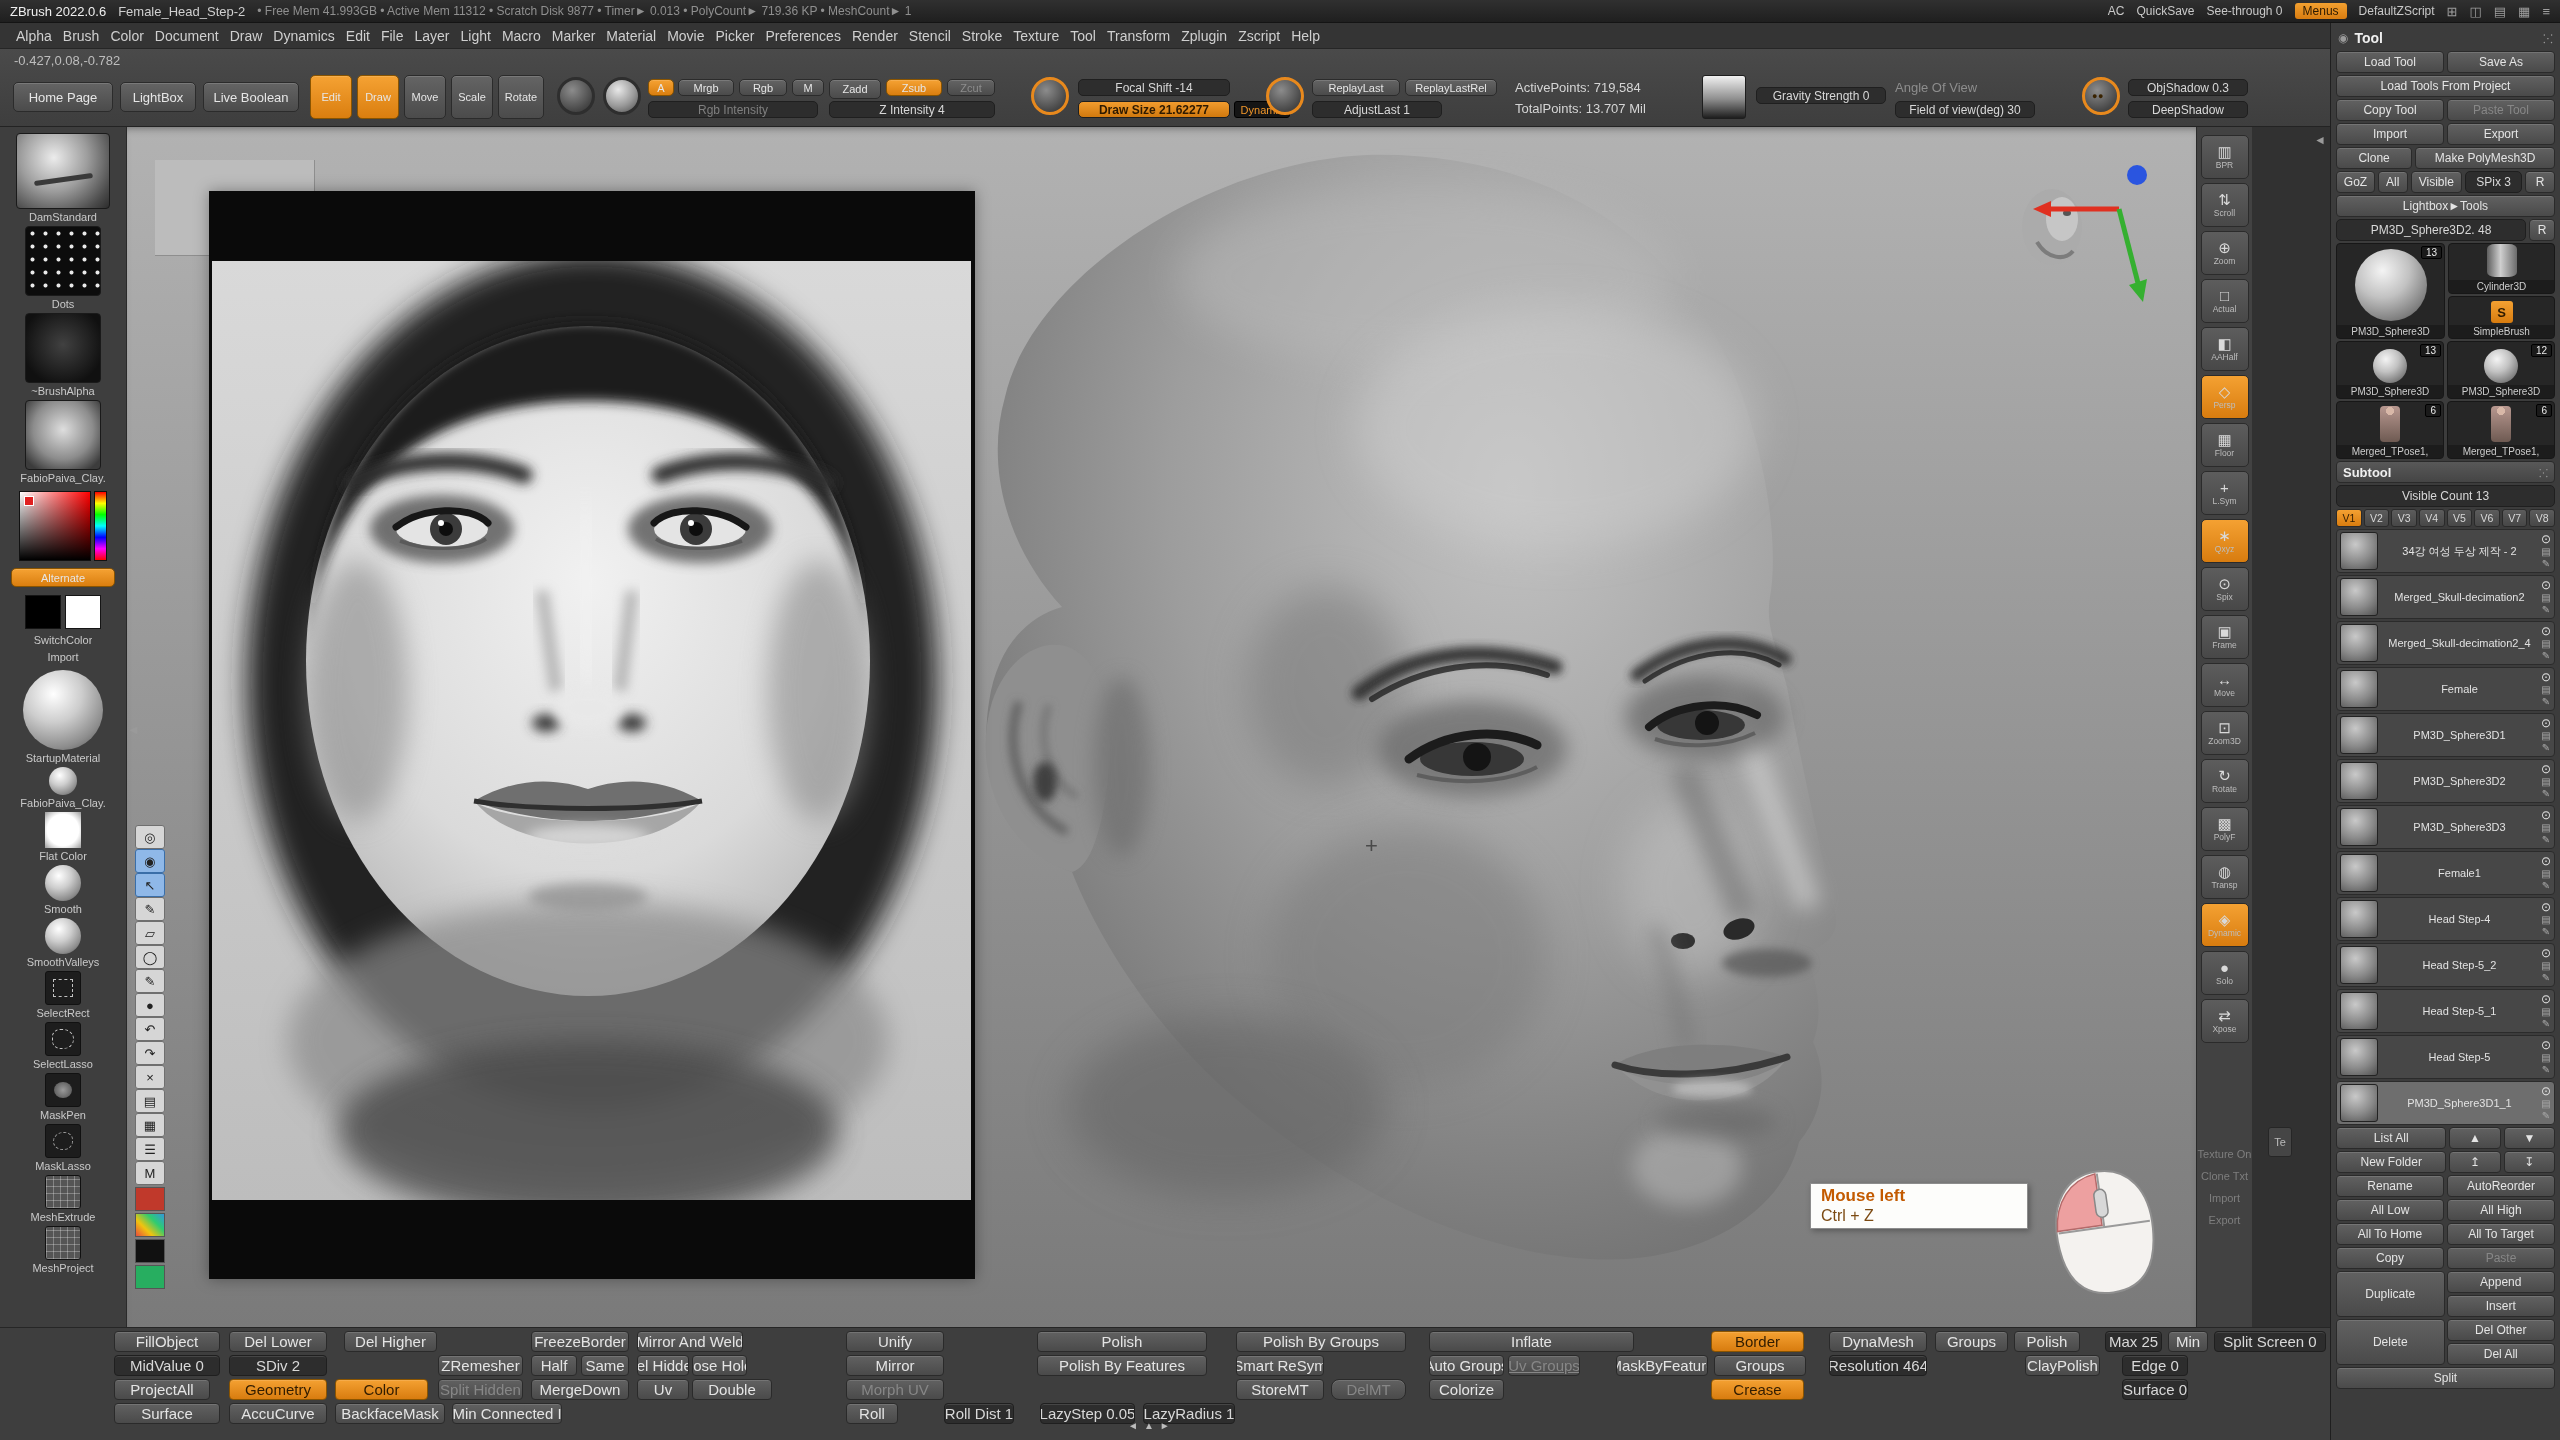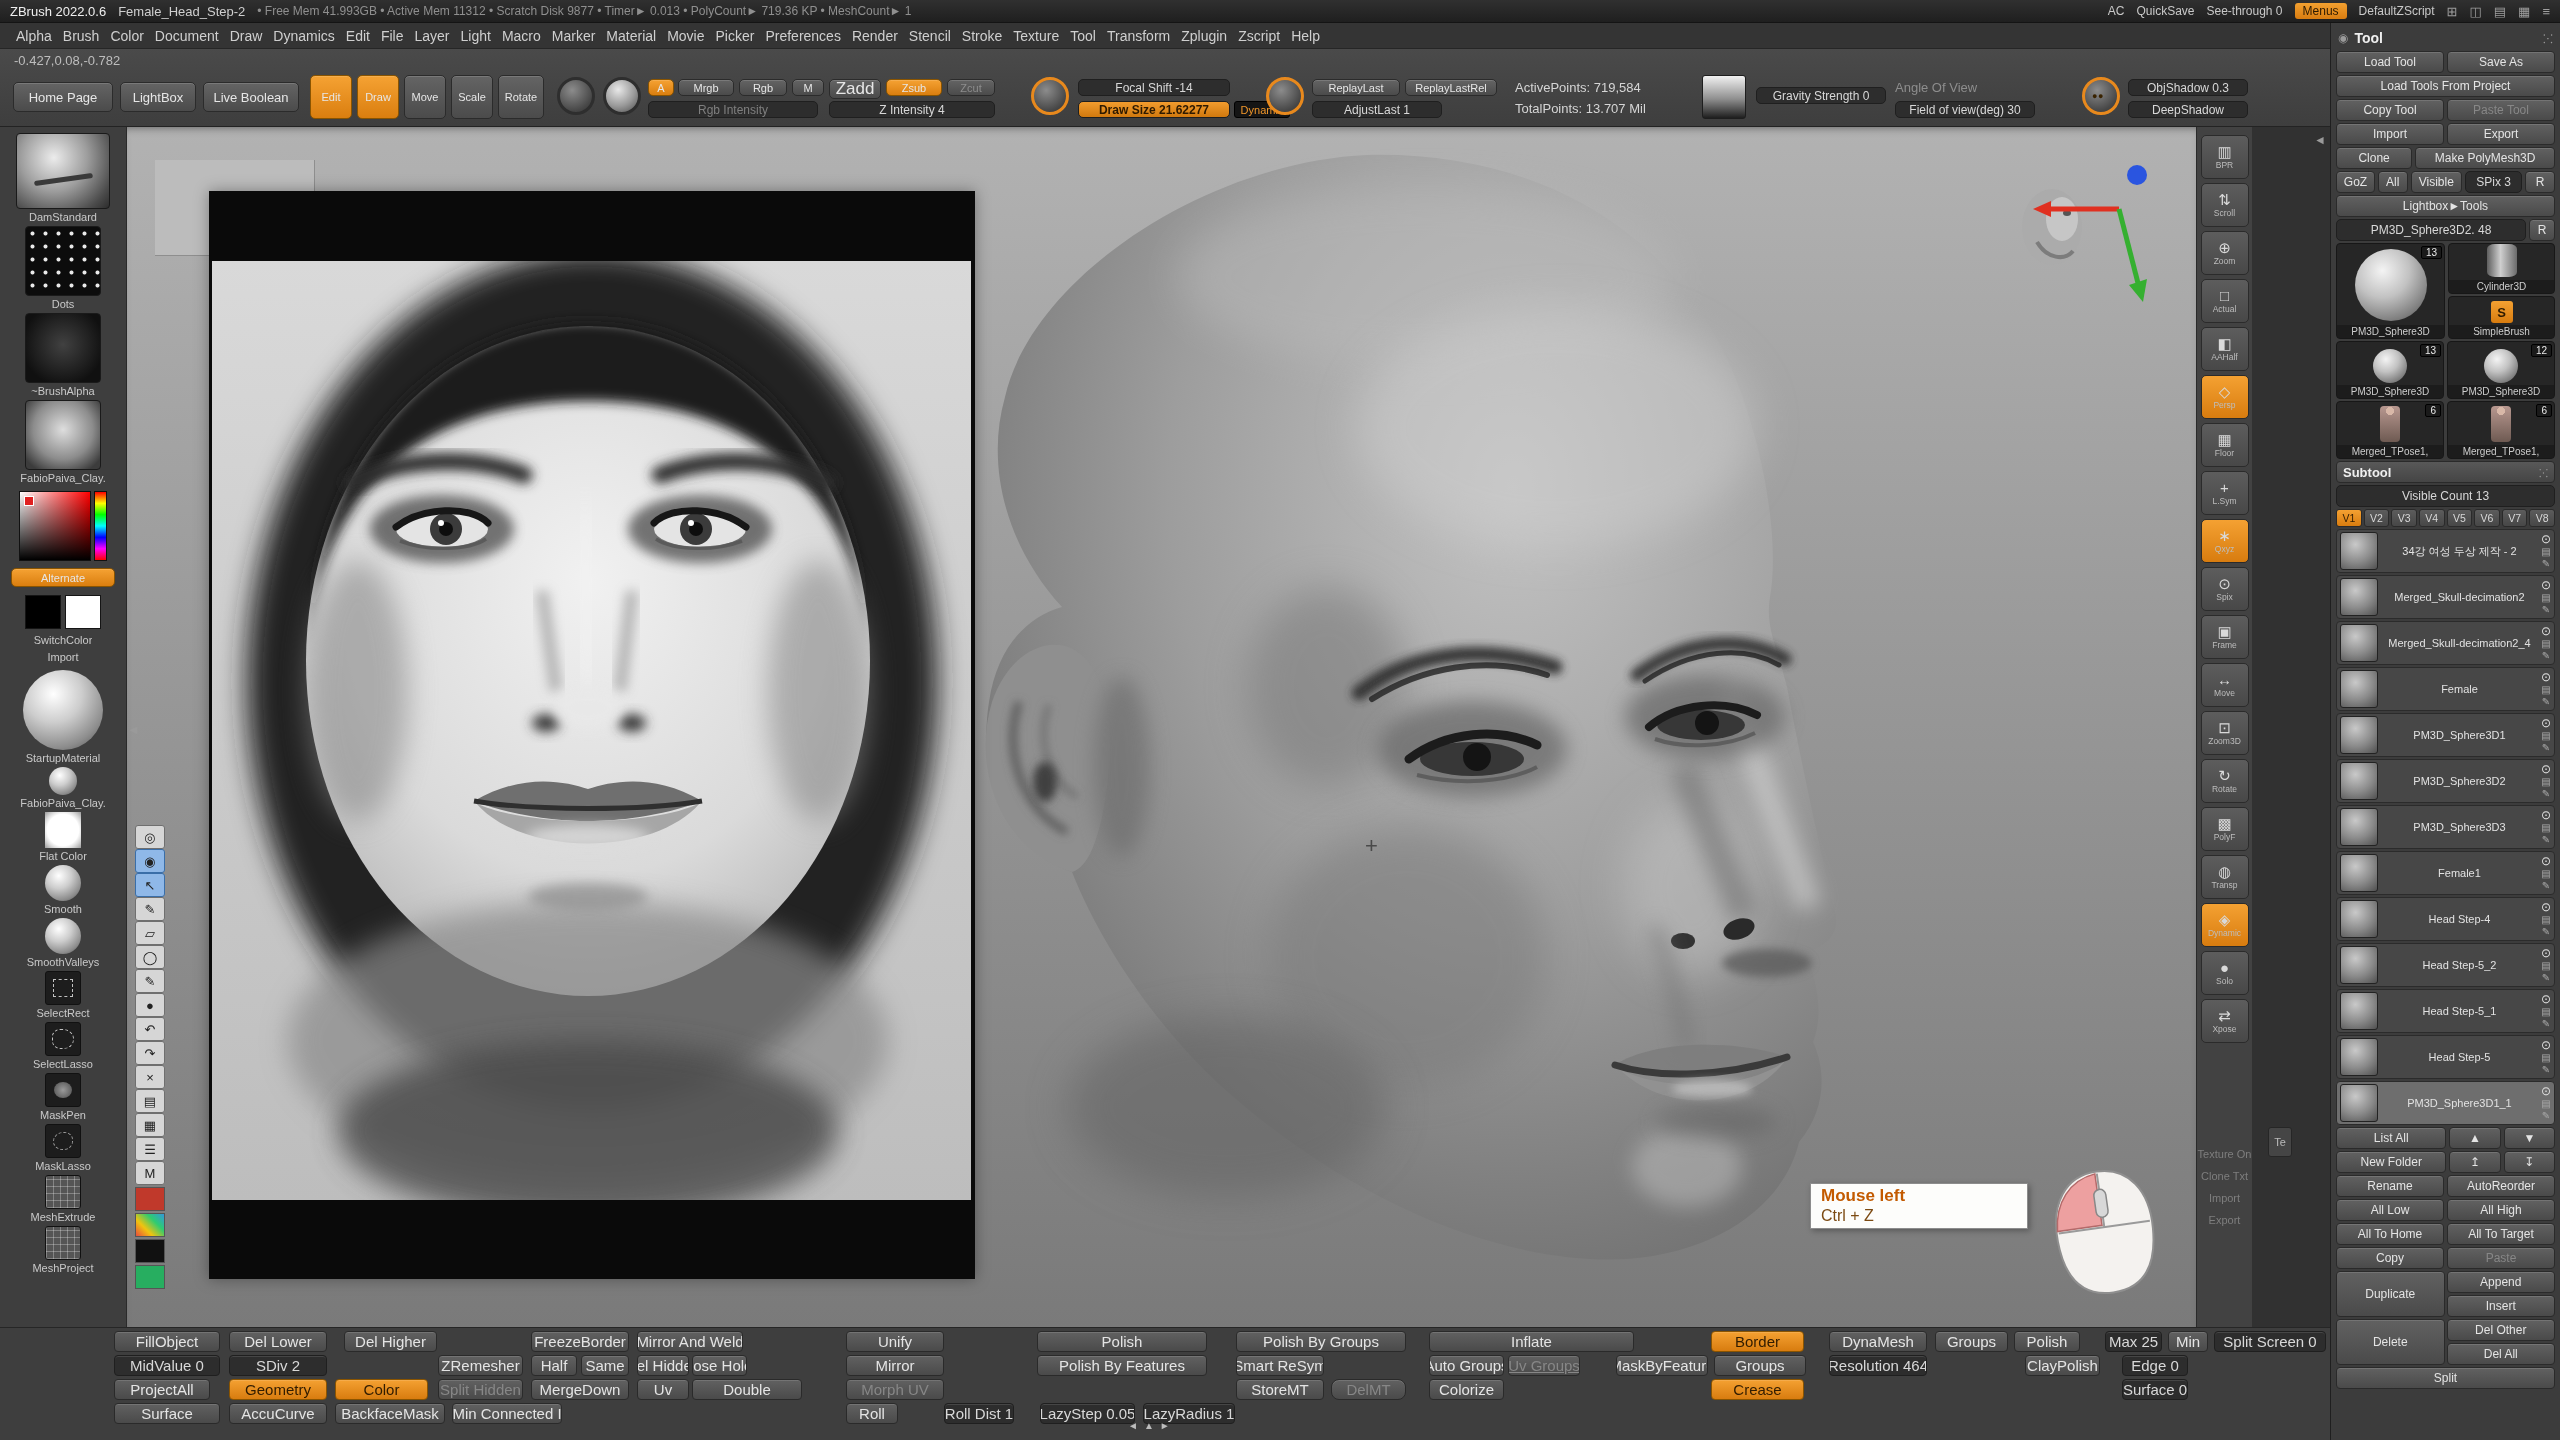--- a/index.html
+++ b/index.html
@@ -234,21 +234,21 @@
     <div class="sbtn" style="left:451px;top:26px;width:42px;height:44px;font-size:11px">Scale</div>
     <div class="sbtn" style="left:498px;top:26px;width:46px;height:44px;font-size:11px">Rotate</div>
 
     <div class="circ" style="left:557px;top:28px;width:38px;height:38px"></div>
     <div class="circ" style="left:603px;top:28px;width:38px;height:38px;background:radial-gradient(circle at 38% 30%,#e8e8e8,#9a9a9a 55%,#4a4a4a)"></div>
 
     <div class="sbtn orange" style="left:648px;top:30px;width:26px;height:17px;font-size:11px">A</div>
     <div class="sbtn" style="left:678px;top:30px;width:56px;height:17px;font-size:11px">Mrgb</div>
     <div class="sbtn" style="left:739px;top:30px;width:48px;height:17px;font-size:11px">Rgb</div>
     <div class="sbtn" style="left:792px;top:30px;width:32px;height:17px;font-size:11px">M</div>
-    <div class="sbtn" style="left:829px;top:30px;width:52px;height:20px;font-size:17px">Zadd</div>
+    <div class="sbtn" style="left:829px;top:30px;width:52px;height:20px;font-size:11px">Zadd</div>
     <div class="sbtn orange" style="left:886px;top:30px;width:56px;height:17px;font-size:11px">Zsub</div>
     <div class="sbtn dim" style="left:947px;top:30px;width:48px;height:17px;font-size:11px">Zcut</div>
     <div class="slider dim" style="position:absolute;left:648px;top:52px;width:170px;height:17px">Rgb Intensity</div>
     <div class="slider" style="position:absolute;left:829px;top:52px;width:166px;height:17px">Z Intensity 4</div>
 
     <div class="circ orange" style="left:1031px;top:28px;width:38px;height:38px"></div>
     <div class="slider" style="position:absolute;left:1078px;top:30px;width:152px;height:17px">Focal Shift -14</div>
     <div class="slider orangefill" style="position:absolute;left:1078px;top:52px;width:152px;height:17px">Draw Size 21.62277</div>
     <div class="badge-dark" style="left:1234px;top:52px;width:56px;height:17px">Dynamic</div>
 
@@ -1169,21 +1169,21 @@
         </div>
 
         <div class="bcell btn" style="left: 531px; width: 98px;">
           <span>MergeDown</span>
         </div>
 
         <div class="bcell btn" style="left: 637px; width: 52px;">
           <span>Uv</span>
         </div>
 
-        <div class="bcell btn" style="left: 692px; width: 110px;">
+        <div class="bcell btn" style="left: 692px; width: 80px;">
           <span>Double</span>
         </div>
 
         <div class="bcell btn dim" style="left: 846px; width: 98px;">
           <span>Morph UV</span>
         </div>
 
         <div class="bcell btn" style="left: 1236px; width: 88px;">
           <span>StoreMT</span>
         </div>

